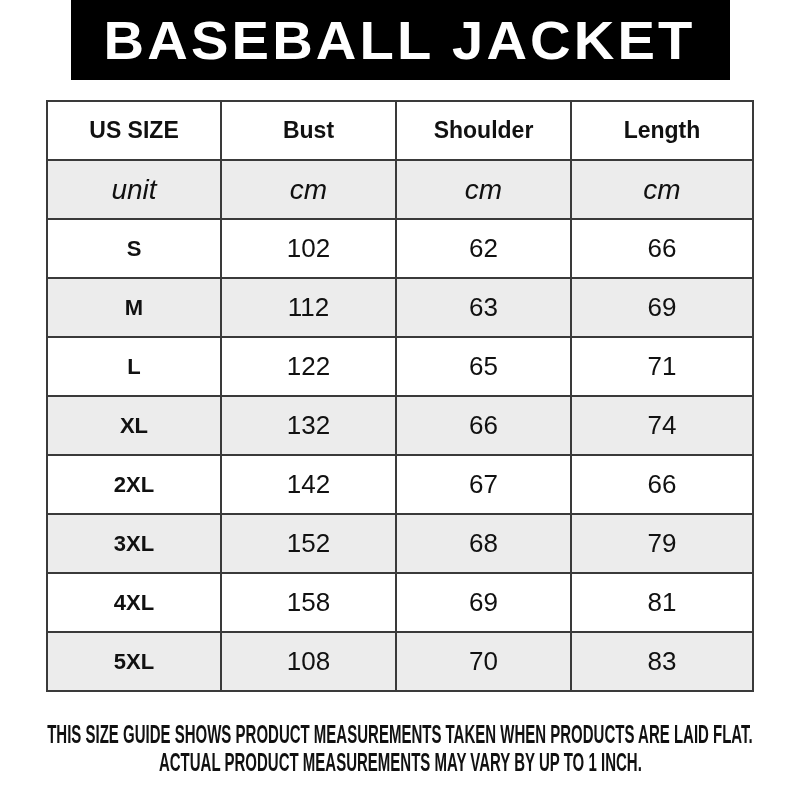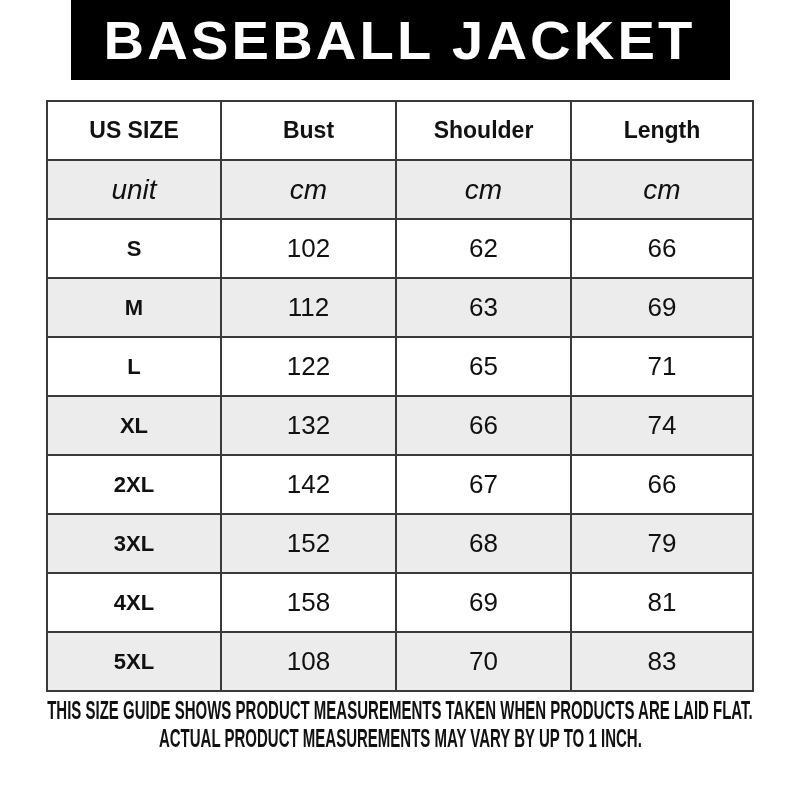--- a/index.html
+++ b/index.html
@@ -57,21 +57,21 @@
   }
   .size-table thead tr.unit-row td {
     background: var(--row-alt);
     font-style: italic;
     font-size: 28px;
     font-weight: 400;
   }
   .size-table tbody td { font-size: 26px; font-weight: 400; }
   .size-table tbody td:first-child { font-size: 22px; font-weight: 700; }
   .size-table tbody tr:nth-child(even) td { background: var(--row-alt); }
-  .footer { margin-top: 4px; }
+  .footer { margin-top: 28px; }
   .footer .line-wrap {
     width: 800px;
     display: flex;
     justify-content: center;
     overflow: visible;
   }
   .footer .line {
     display: inline-block;
     white-space: nowrap;
     font-weight: 700;

